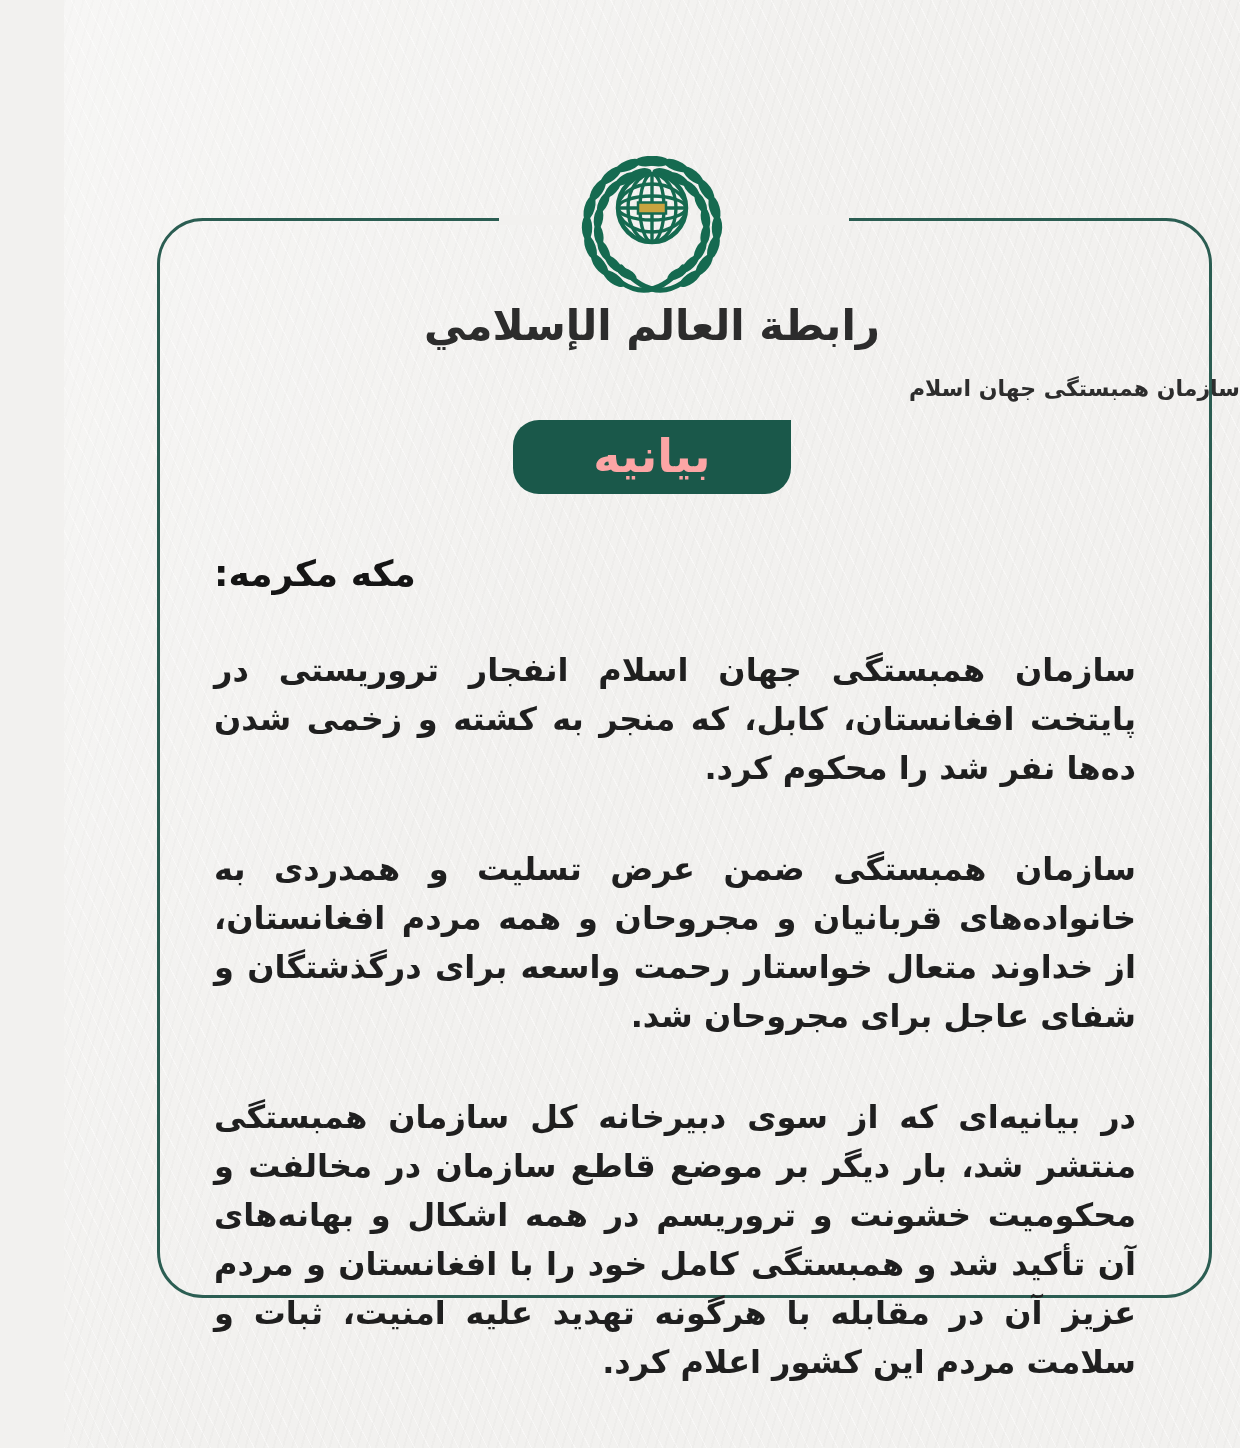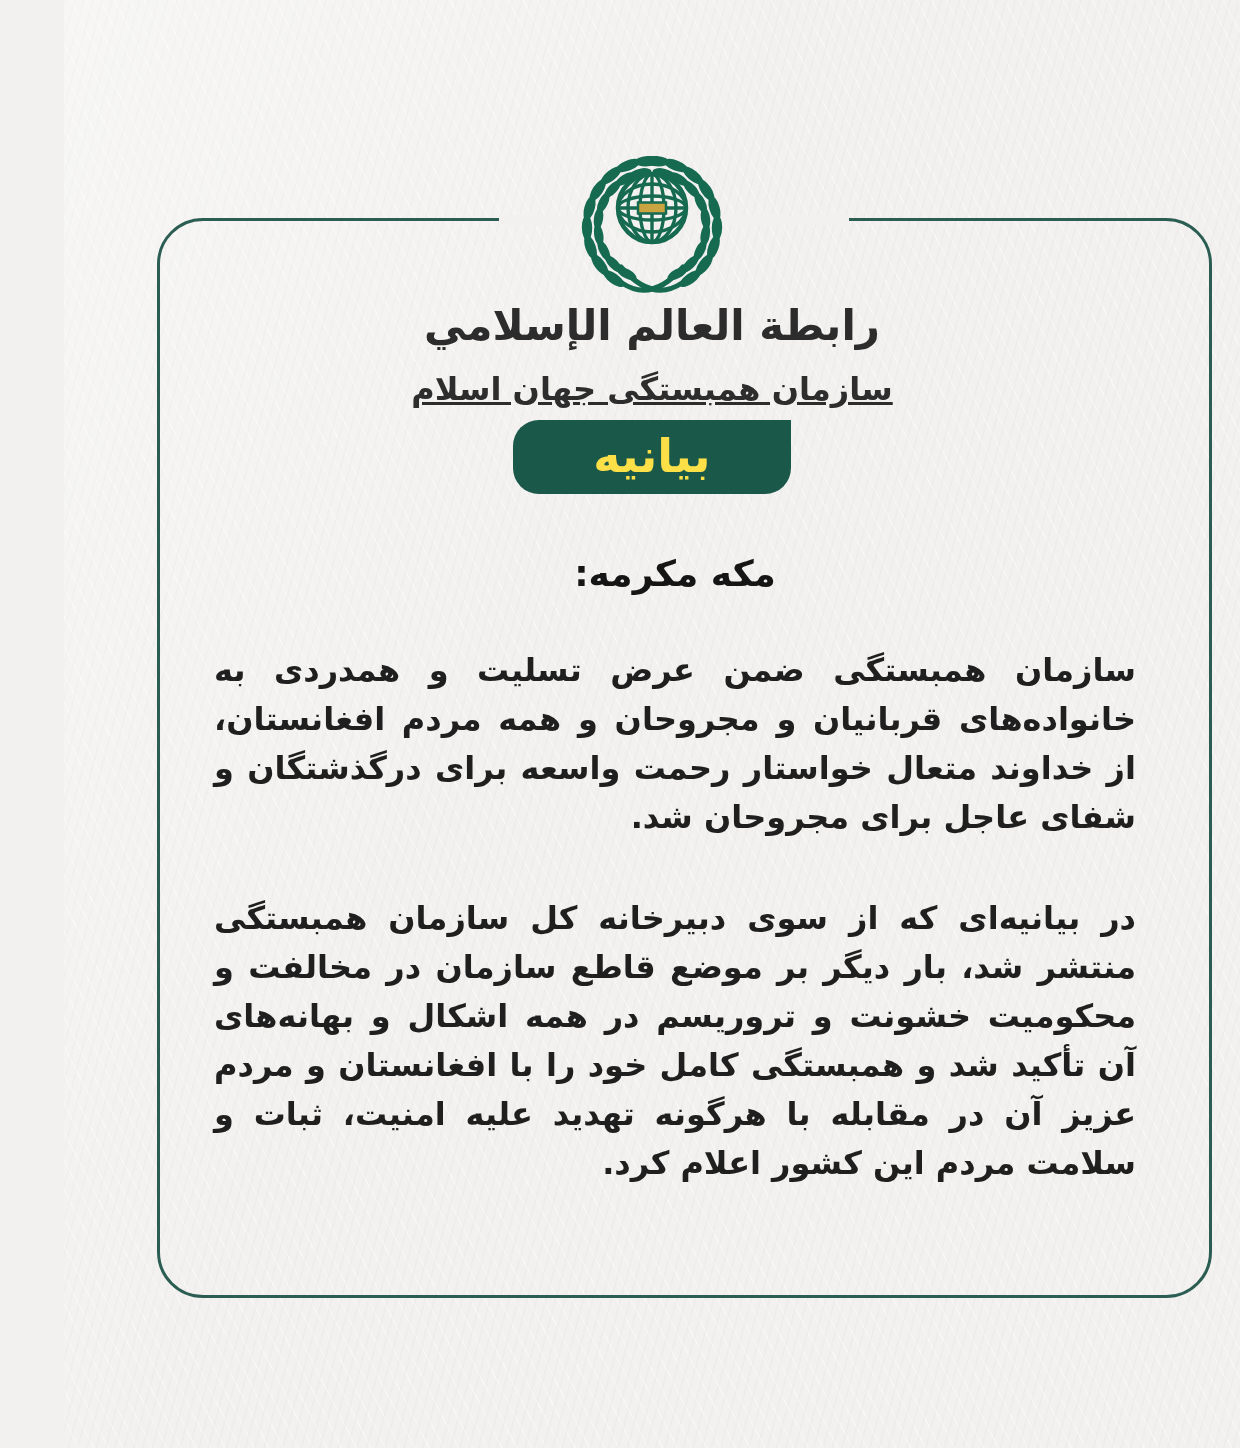--- a/index.html
+++ b/index.html
@@ -29,36 +29,36 @@
     width:150px;height:160px;
   }
   .calligraphy{
     position:absolute;top:294px;left:0;width:100%;
     text-align:center;direction:rtl;
     font-size:42px;font-weight:bold;color:#2c2c2c;
     letter-spacing:-1px;line-height:1.5;
   }
   .subtitle{
     position:absolute;top:372px;left:0;width:100%;
-    text-align:center;direction:rtl;
-    font-size:32px;font-weight:bold;color:#2d2d2d;line-height:34px;text-decoration:underline;
+    direction:rtl;
+    font-size:22px;font-weight:bold;color:#2d2d2d;line-height:34px;
   }
   .banner{
     position:absolute;top:420px;left:50%;transform:translateX(-50%);
     min-width:278px;height:74px;box-sizing:border-box;padding:0 22px;
     background:#1a584a;border-radius:26px 0 26px 26px;
-    color:#fde047;font-size:46px;font-weight:bold;line-height:72px;
+    color:#fca5a5;font-size:46px;font-weight:bold;line-height:72px;
     text-align:center;direction:rtl;white-space:nowrap;
   }
   .content{
     position:absolute;left:150px;right:104px;top:548px;
     direction:rtl;color:#1f1f1f;
   }
   .location{
-    margin:0 0 46px 0;text-align:center;
+    margin:0 0 46px 0;text-align:left;
     font-size:36px;line-height:52px;font-weight:bold;color:#151515;
   }
   .content p{
     margin:0 0 52px 0;
     font-size:32px;line-height:49px;font-weight:bold;
     text-align:justify;text-justify:inter-word;
   }
 </style>
 </head>
 <body>
@@ -120,17 +120,18 @@
     </g>
     <rect x="61" y="56.5" width="28" height="11" fill="#c9a440" stroke="#156a50" stroke-width="2.5"></rect>
   </svg>
 
   <div class="calligraphy">رابطة العالم الإسلامي</div>
   <div class="subtitle">سازمان همبستگی جهان اسلام</div>
   <div class="banner">بیانیه</div>
 
   <main class="content">
     <h2 class="location">مکه مکرمه:</h2>
+    <p>سازمان همبستگی جهان اسلام انفجار تروریستی در پایتخت افغانستان، کابل، که منجر به کشته و زخمی شدن ده‌ها نفر شد را محکوم کرد.</p>
     <p>سازمان همبستگی ضمن عرض تسلیت و همدردی به خانواده‌های قربانیان و مجروحان و همه مردم افغانستان، از خداوند متعال خواستار رحمت واسعه برای درگذشتگان و شفای عاجل برای مجروحان شد.</p>
     <p>در بیانیه‌ای که از سوی دبیرخانه کل سازمان همبستگی منتشر شد، بار دیگر بر موضع قاطع سازمان در مخالفت و محکومیت خشونت و تروریسم در همه اشکال و بهانه‌های آن تأکید شد و همبستگی کامل خود را با افغانستان و مردم عزیز آن در مقابله با هرگونه تهدید علیه امنیت، ثبات و سلامت مردم این کشور اعلام کرد.</p>
   </main>
 
 </div>
 
 </body></html>

